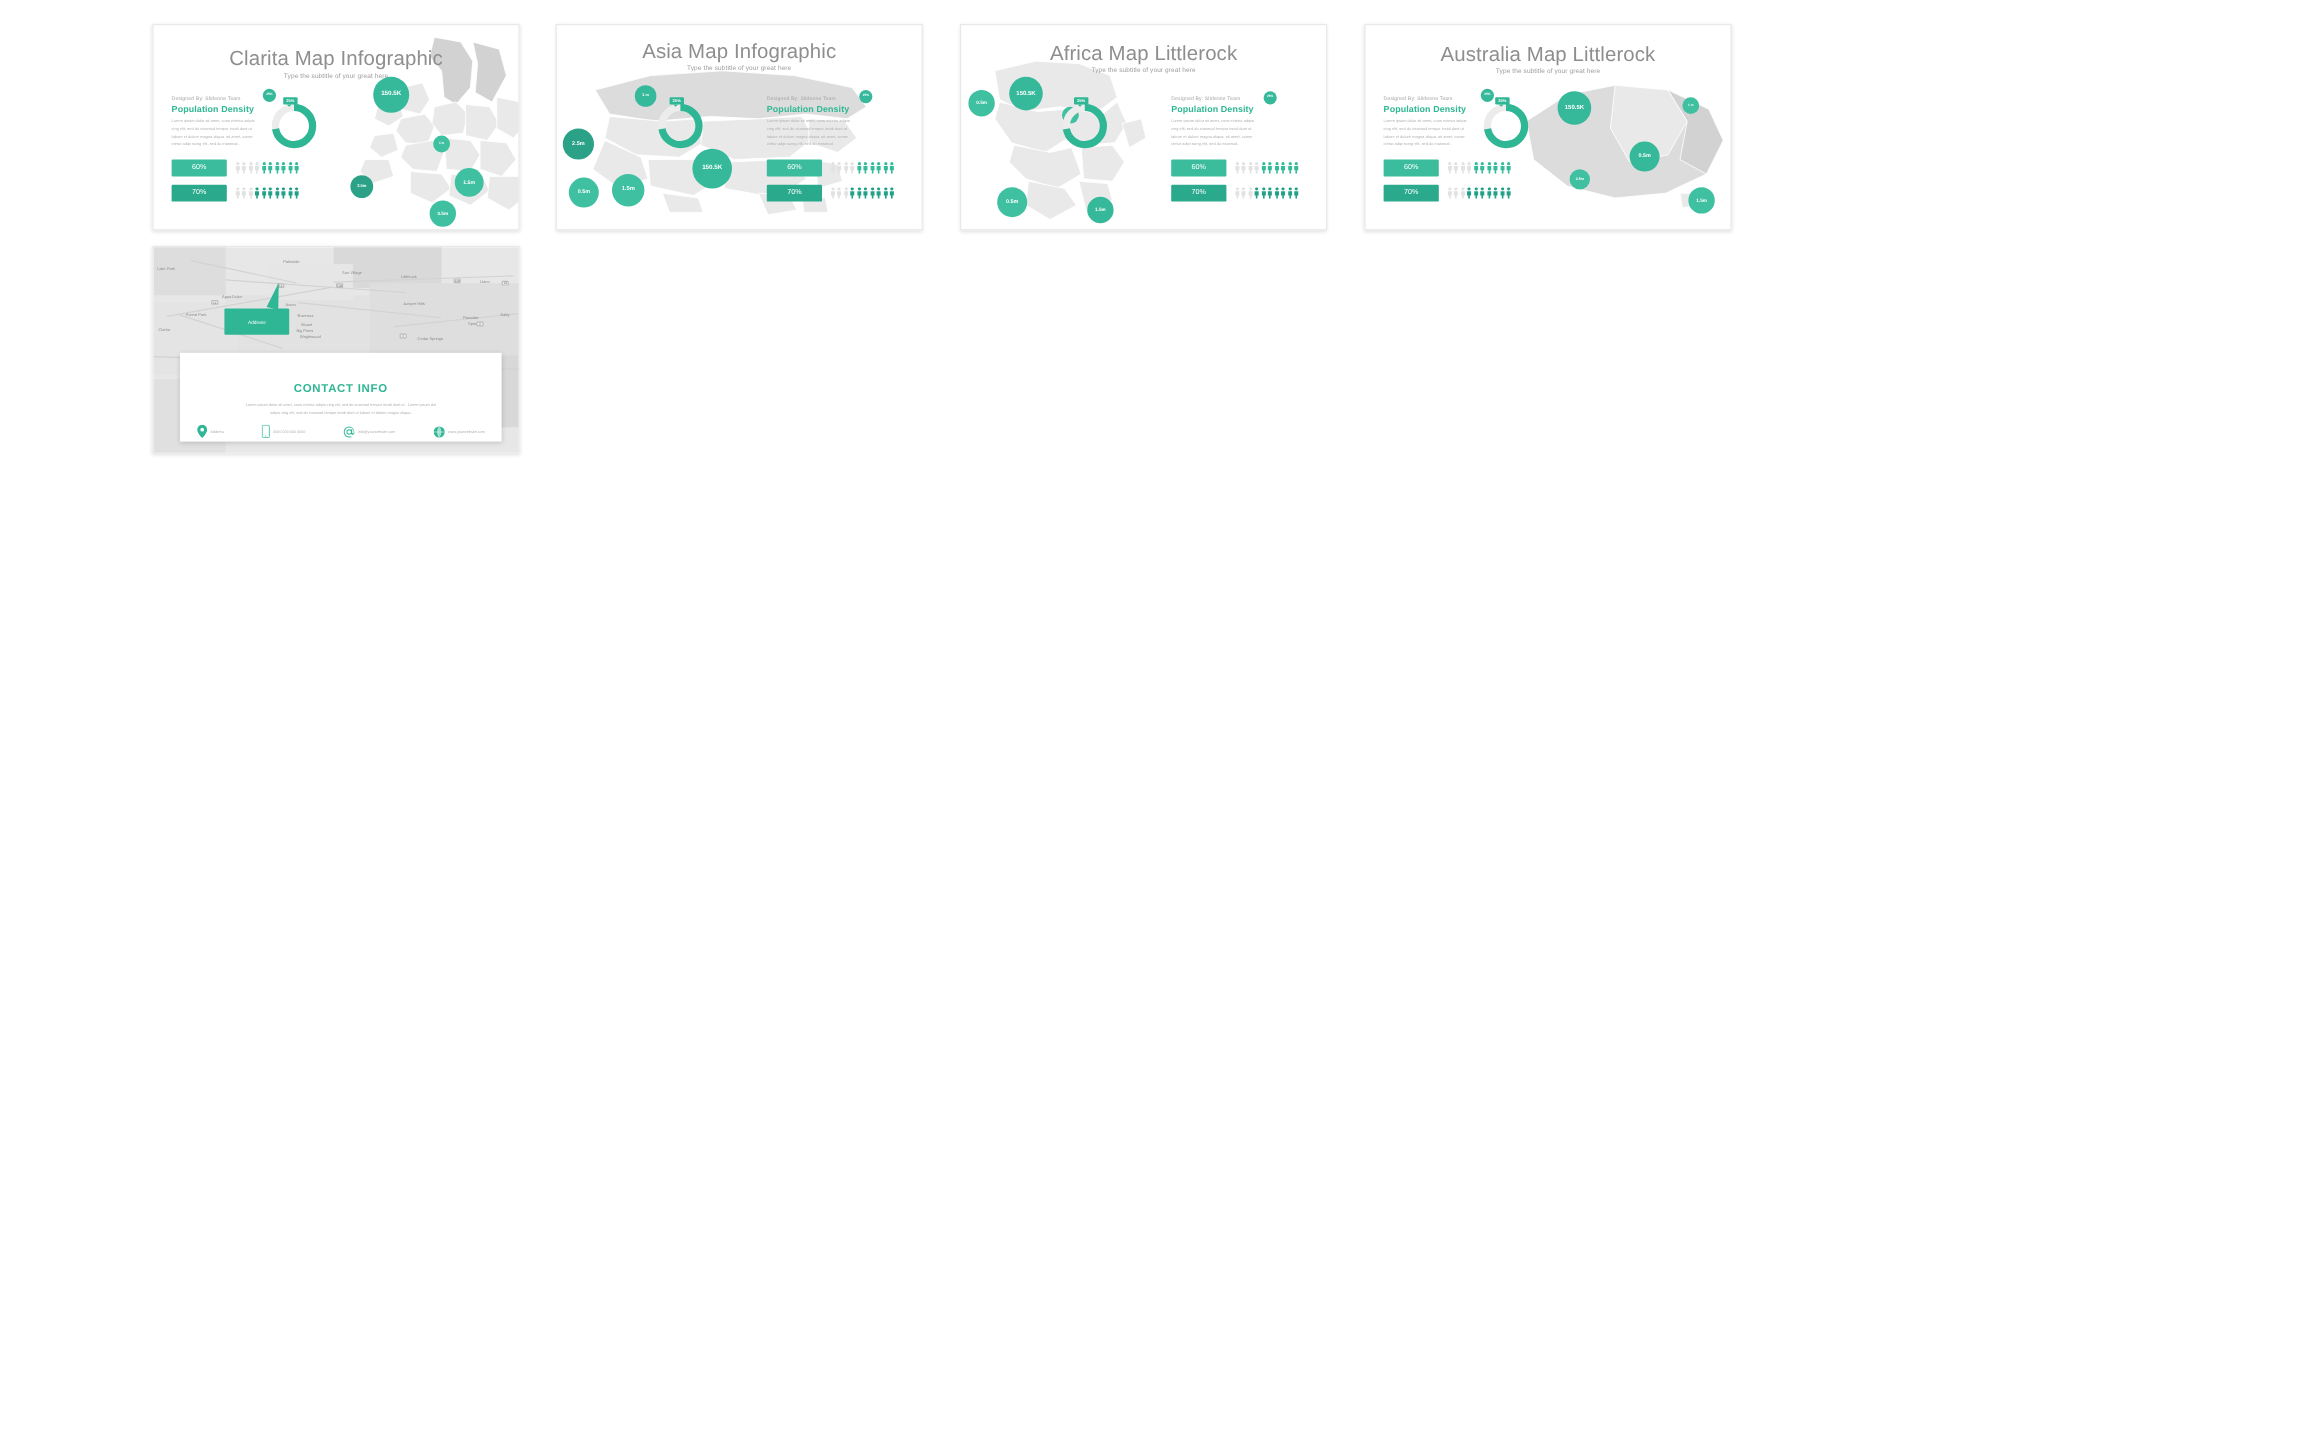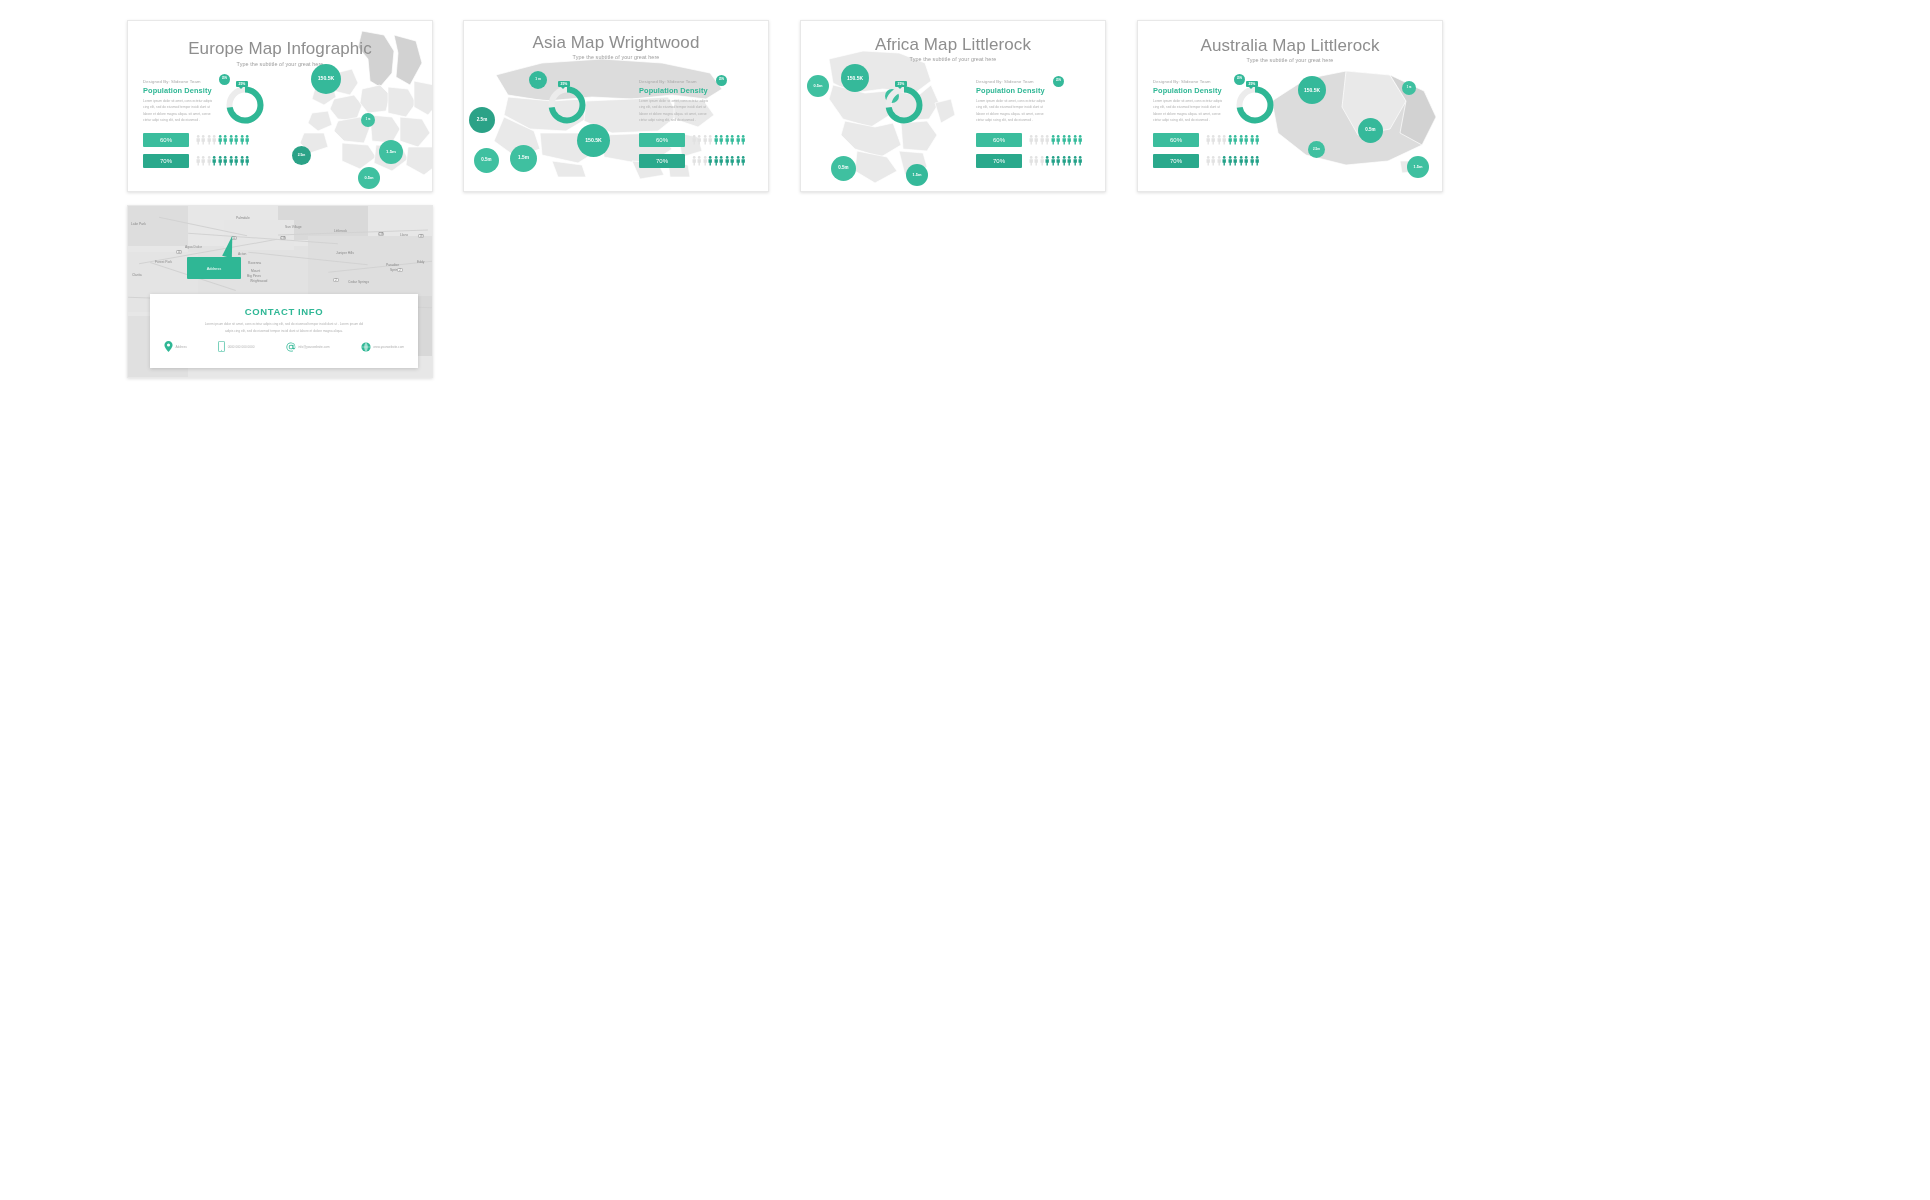--- a/index.html
+++ b/index.html
@@ -111,21 +111,21 @@
     border-bottom:22px solid #2fb795;
     transform: translateX(10px) rotate(14deg);
     transform-origin: bottom center;
   }
   .contactcard {
     position:absolute; left:22px; top:88px; width:268px; height:74px;
     background:#fff; box-shadow:0 1px 4px rgba(0,0,0,.16);
   }
   .contact-title {
     text-align:center; color:#2fb795; font-size:9.5px; font-weight:700;
-    letter-spacing:.6px; margin-top:12px;
+    letter-spacing:.6px; margin-top:25px;
   }
   .contact-body {
     text-align:center; color:#b2b2b2; font-size:3.2px;
     line-height:2.1; margin:4px 18px 0 18px;
   }
   .contact-items {
     display:flex; justify-content:space-between;
     margin:7px 14px 0 14px;
   }
   .citem { display:flex; align-items:center; gap:2.5px; }
@@ -152,21 +152,21 @@
       <path class="land2" d="M94 86 L116 88 L124 100 L116 114 L96 112 Z"></path>
       <path class="land2" d="M124 88 L146 90 L154 104 L142 118 L124 112 Z"></path>
       <path class="land2" d="M66 114 L92 116 L100 128 L84 140 L66 132 Z"></path>
       <path class="land2" d="M100 116 L126 118 L132 130 L116 142 L98 134 Z"></path>
       <path class="land2" d="M132 118 L158 118 L166 132 L148 146 L130 136 Z"></path>
       <path class="land2" d="M36 84 L52 82 L56 96 L42 102 L32 94 Z"></path>
       <path class="land2" d="M28 104 L48 104 L52 118 L34 124 L24 114 Z"></path>
      </g>
         </svg>
       </div>
-      <div class="slide-title" style="top:18px;">Europe Map Infographic</div>
+      <div class="slide-title" style="top:18px;">Clarita Map Infographic</div>
       <div class="slide-sub" style="top:40px;">Type the subtitle of your great here</div>
       <div class="bubble b-mid" style="left:183px;top:43px;width:30px;height:30px;font-size:5.2px;">150.5K</div>
       <div class="bubble b-light" style="left:251px;top:119px;width:24px;height:24px;font-size:4.3px;">1.5m</div>
       <div class="bubble b-light" style="left:230px;top:146px;width:22px;height:22px;font-size:3.9px;">0.5m</div>
       <div class="bubble b-dark" style="left:164px;top:125px;width:19px;height:19px;font-size:3.4px;">2.5m</div>
       <div class="bubble b-light" style="left:233px;top:92px;width:14px;height:14px;font-size:2.6px;">1 m</div>
       <div class="bubble b-mid" style="left:91px;top:53px;width:11px;height:11px;font-size:2.6px;">25%</div>
       <div class="panel" style="left:15px;top:58px;width:100px;">
         <div class="designed">Designed By: Slideone Team</div>
         <div class="pd-title">Population Density</div>
@@ -278,21 +278,21 @@
       <path class="land2" d="M58 88 L104 88 L118 104 L96 118 L60 110 Z"></path>
       <path class="land2" d="M120 90 L176 88 L190 104 L166 120 L122 112 Z"></path>
       <path class="land2" d="M192 54 L222 56 L232 70 L216 82 L192 74 Z"></path>
       <path class="land2" d="M196 88 L216 92 L220 106 L200 112 Z"></path>
       <path class="land2" d="M150 116 L176 118 L182 130 L158 134 Z"></path>
       <path class="land2" d="M186 116 L206 120 L208 132 L188 132 Z"></path>
       <path class="land2" d="M70 116 L100 120 L104 132 L76 132 Z"></path>
      </g>
         </svg>
       </div>
-      <div class="slide-title" style="top:12px;">Asia Map Wrightwood</div>
+      <div class="slide-title" style="top:12px;">Asia Map Infographic</div>
       <div class="slide-sub" style="top:33px;">Type the subtitle of your great here</div>
       <div class="bubble b-mid" style="left:65px;top:50px;width:18px;height:18px;font-size:3.2px;">1 m</div>
       <div class="bubble b-dark" style="left:5px;top:86px;width:26px;height:26px;font-size:4.6px;">2.5m</div>
       <div class="bubble b-mid" style="left:113px;top:103px;width:33px;height:33px;font-size:5.2px;">150.5K</div>
       <div class="bubble b-light" style="left:10px;top:127px;width:25px;height:25px;font-size:4.5px;">0.5m</div>
       <div class="bubble b-light" style="left:46px;top:124px;width:27px;height:27px;font-size:4.8px;">1.5m</div>
       <div class="bubble b-mid" style="left:252px;top:54px;width:11px;height:11px;font-size:2.6px;">25%</div>
       <div class="panel" style="left:175px;top:58px;width:100px;">
         <div class="designed">Designed By: Slideone Team</div>
         <div class="pd-title">Population Density</div>

